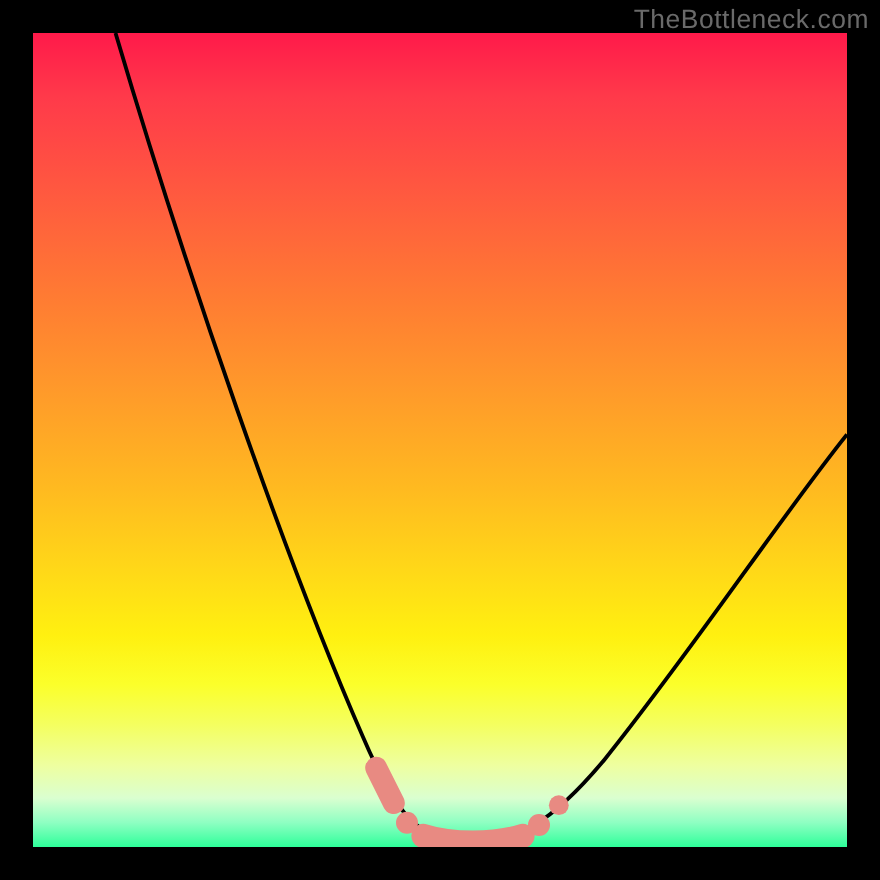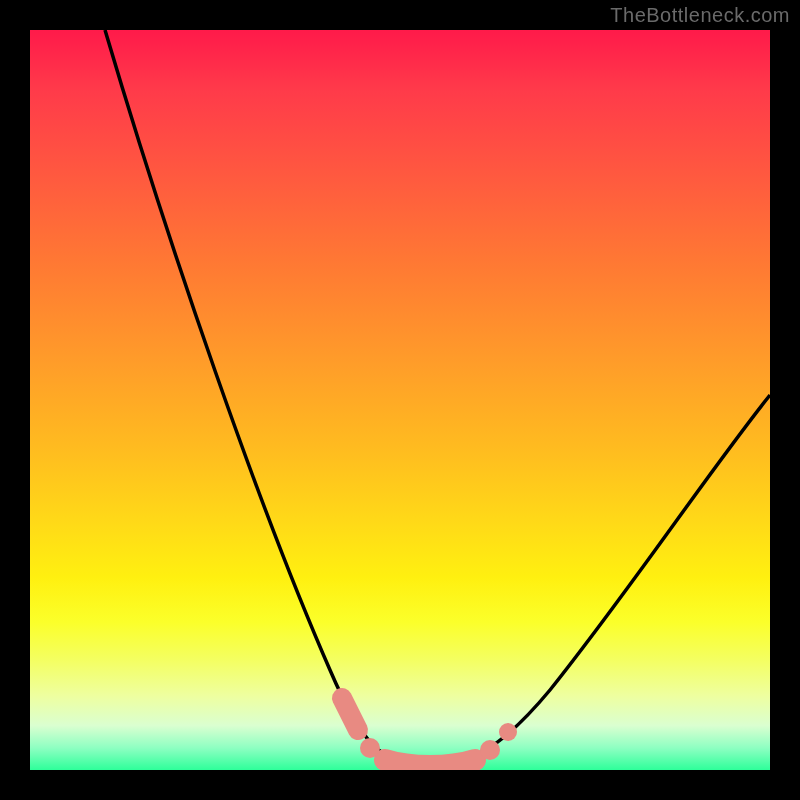--- a/index.html
+++ b/index.html
@@ -40,21 +40,21 @@
       #daffd0 94%,
       #8effc2 97%,
       #2eff9a 100%
     );
   }
   .watermark {
     position: absolute;
     top: 4px;
     right: 10px;
     color: #6a6a6a;
-    font-size: 20px;
+    font-size: 24px;
     letter-spacing: 0.5px;
     user-select: none;
   }
   svg {
     position: absolute;
     left: 0;
     top: 0;
   }
 </style>
 </head>

